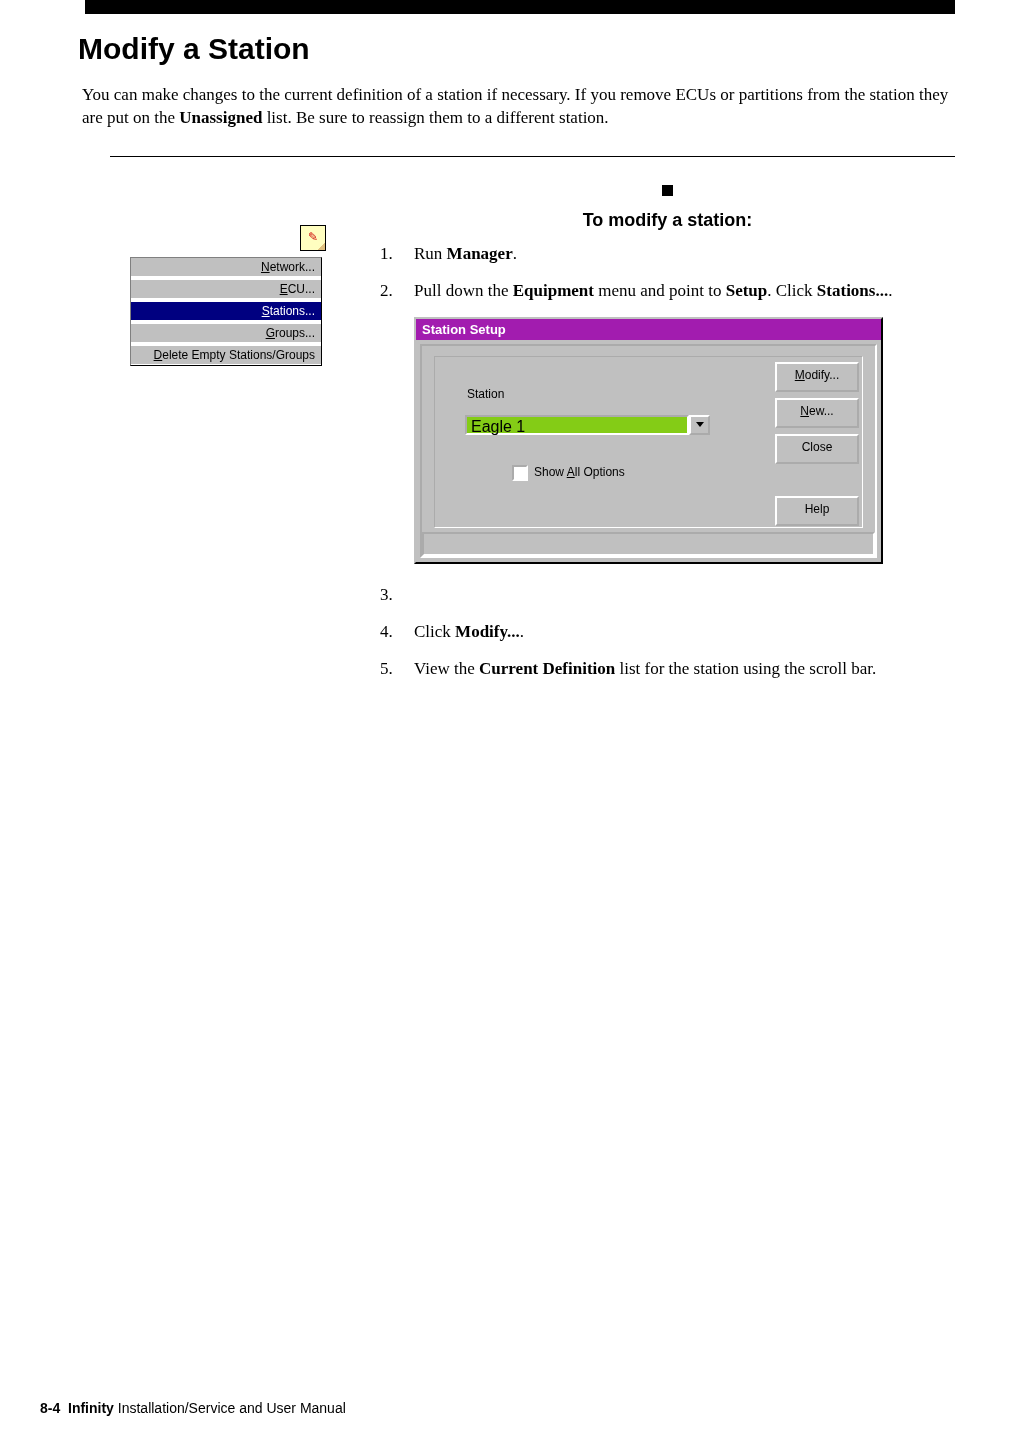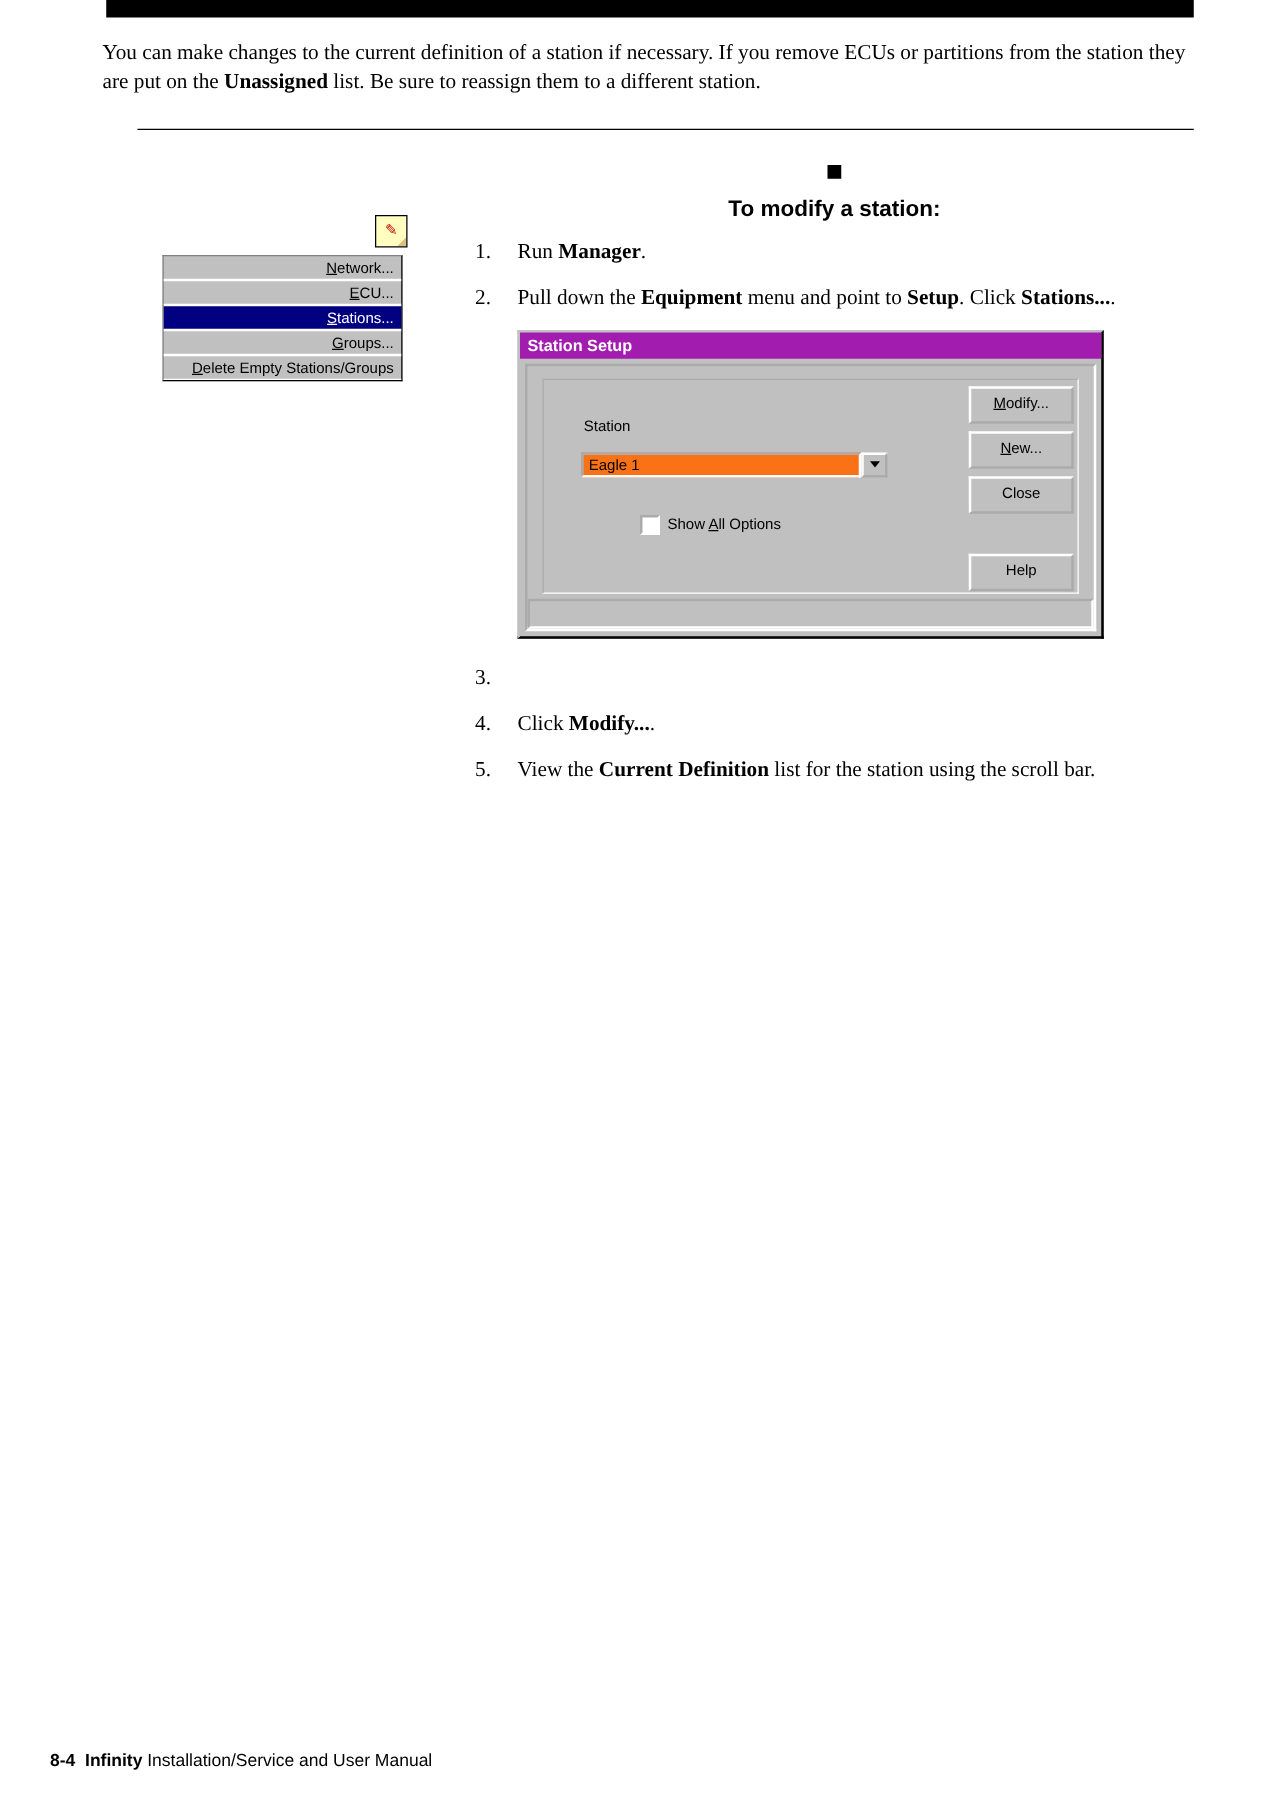--- a/index.html
+++ b/index.html
@@ -70,21 +70,21 @@
     border-right-color: #000;
     border-bottom-color: #000;
     font-family: Arial, Helvetica, sans-serif;
     font-size: 12px;
     margin-left: 20px;
     text-align: right;
   }
   .menu-item {
     padding: 2px 6px;
     border-bottom: 1px solid #fff;
-    border-top: 1px solid #ffffff;
+    border-top: 3px solid #ffffff;
   }
   .menu-item:first-child { border-top: none; }
   .menu-item.selected {
     background: #000080;
     color: #fff;
   }
   .menu-item .underline { text-decoration: underline; }
   .proc-title {
     font-family: Arial, Helvetica, sans-serif;
     font-weight: bold;
@@ -153,23 +153,23 @@
     position: absolute;
     left: 30px;
     top: 58px;
     width: 245px;
     height: 20px;
     display: flex;
   }
   .combo-input {
     flex: 1;
     border: 2px inset #fff;
-    background: #f97316;
+    background: #84cc16;
     padding: 1px 4px;
-    font-size: 12px;
+    font-size: 16px;
   }
   .combo-btn {
     width: 17px;
     border: 2px outset #fff;
     background: #c0c0c0;
     display: flex;
     align-items: center;
     justify-content: center;
   }
   .combo-btn .tri {
@@ -227,20 +227,21 @@
     font-size: 14px;
   }
   .footer .b { font-weight: bold; text-align: right; }
 </style>
 </head>
 <body>
 
 <div class="page">
   <div class="top-bar"></div>
 
+  <h1 class="section-title">Modify a Station</h1>
 
   <p class="intro-para">
     <span>You can make changes to the current definition of a station if necessary. If you remove ECUs or partitions from the station they are put on the </span><span class="bold">Unassigned</span><span> list. Be sure to reassign them to a different station.</span>
   </p>
 
   <div class="hr"></div>
 
   <div class="columns">
     <div class="left-col">
       <div class="sticky-icon">✎</div>

